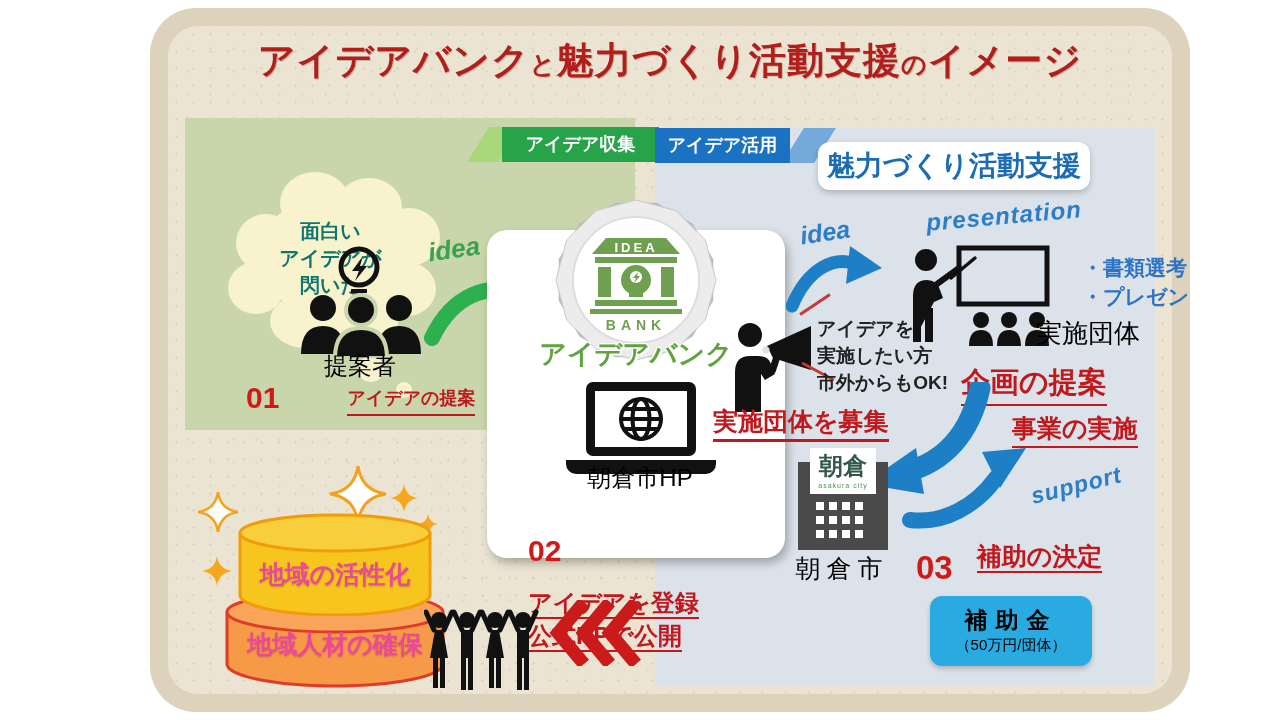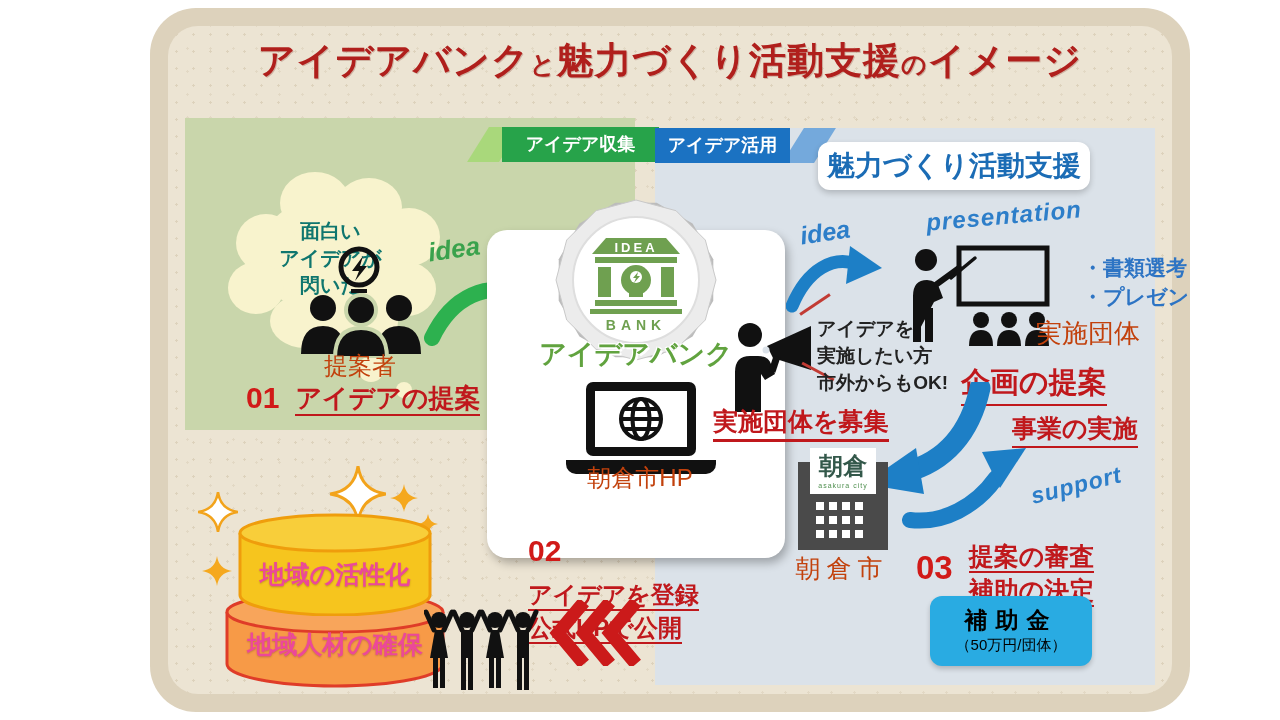--- a/index.html
+++ b/index.html
@@ -38,28 +38,28 @@
   .support-header{left:818px;top:142px;width:272px;height:48px;background:#ffffff;
        border-radius:12px;box-shadow:0 3px 6px rgba(0,0,0,.2);
        font-size:28px;font-weight:900;color:#1b6cb5;text-align:center;line-height:48px;}
 
   
   .bubble{left:228px;top:166px;width:220px;height:205px;}
   .bubble .blob{position:absolute;background:#f8f3cd;border-radius:50%;}
   .bubble-text{position:absolute;left:0;top:52px;width:205px;text-align:center;
        font-size:20px;line-height:27px;color:#0f766e;font-weight:bold;}
 
-  .label-black{color:#c2410c;}
+  .label-black{color:#000000;}
   .proposer{left:275px;top:350px;width:170px;text-align:center;font-size:24px;}
-  .step-row{display:flex;align-items:flex-start;gap:16px;}
+  .step-row{display:flex;align-items:flex-start;gap:24px;}
   .step-num{color:#d11a18;font-weight:bold;font-size:30px;line-height:30px;}
   .red-ul{color:#c0181c;font-weight:bold;border-bottom:2px solid #c0181c;
           padding-bottom:1px;}
   .step1{left:246px;top:383px;}
-  .step1 .red-ul{font-size:26px;line-height:30px;}
+  .step1 .red-ul{font-size:18px;line-height:30px;margin-left:44px;}
 
   .hand{font-style:italic;font-weight:bold;}
   .hand-green{color:#3aa24c;}
   .hand-blue{color:#2d7ec9;}
 
   
   .card{left:487px;top:230px;width:298px;height:328px;background:#ffffff;
         border-radius:20px;box-shadow:3px 5px 10px rgba(0,0,0,.28);}
   .bank-name{left:510px;top:336px;width:252px;text-align:center;
         font-size:27px;font-weight:900;color:#61a33f;
@@ -310,21 +310,20 @@
         <rect x="31" y="82" width="8" height="8"></rect>
       <rect x="44" y="82" width="8" height="8"></rect>
         <rect x="57" y="82" width="8" height="8"></rect>
     </g>
   </svg>
   <div class="abs city-label label-black">朝倉市</div>
 
   <div class="abs step-row step3">
     <span class="step-num">03</span>
     <span class="lines">
-      <span class="red-ul">提案の審査</span>
       <span class="red-ul">補助の決定</span>
     </span>
   </div>
 
   <div class="abs subsidy">
     <div class="t">補助金</div>
     <div class="a">（50万円/団体）</div>
   </div>
 
   <svg class="abs" style="left:330px;top:466px;" width="56" height="56" viewBox="0 0 48 48">

